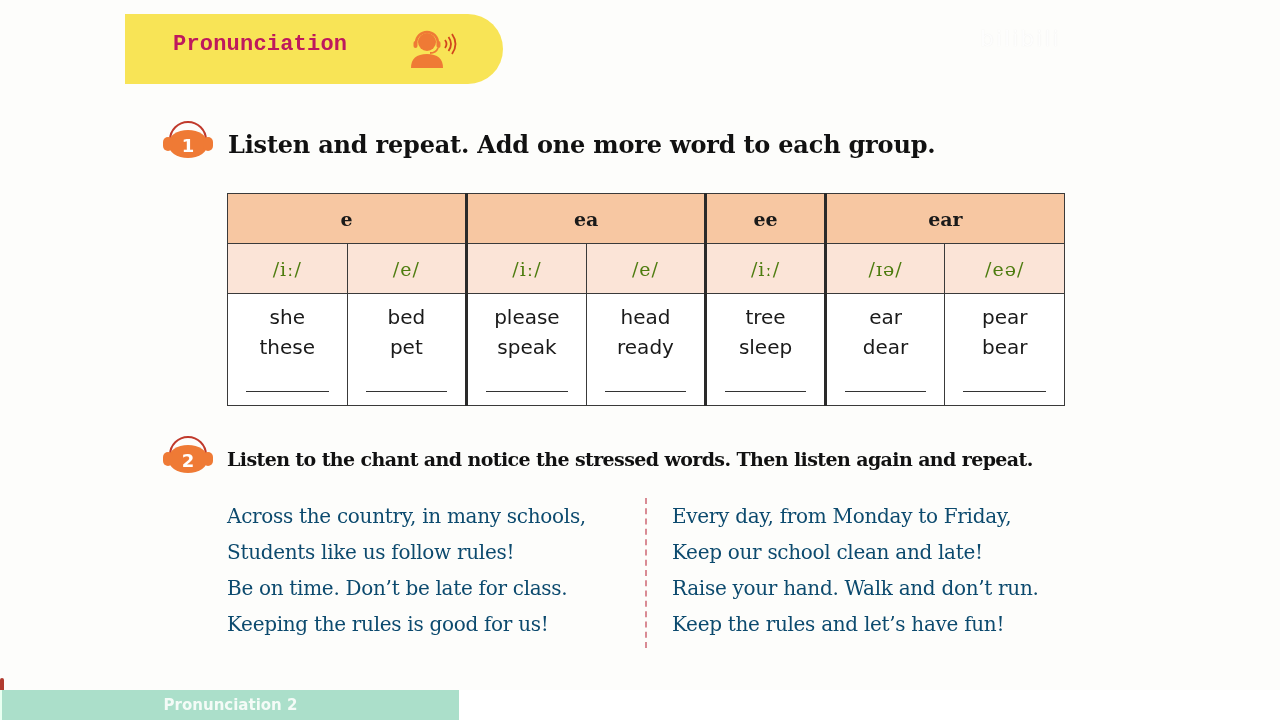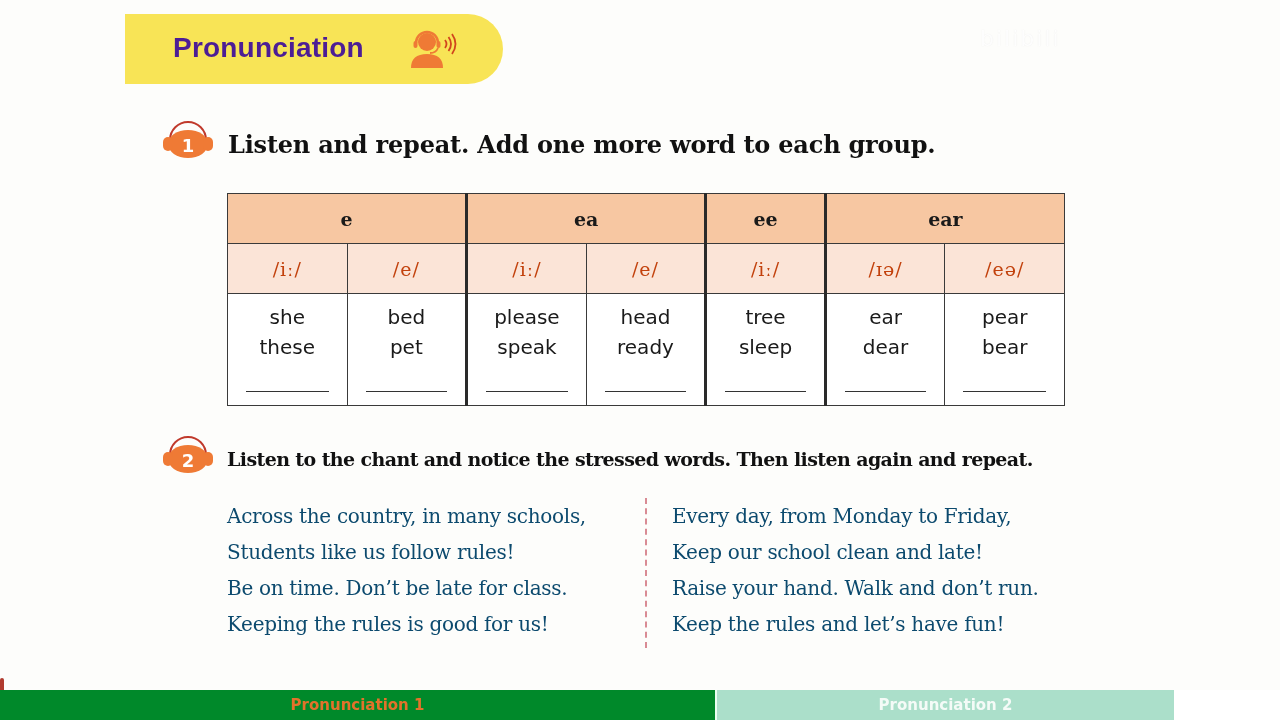--- a/index.html
+++ b/index.html
@@ -9,21 +9,21 @@
     .page { position: absolute; left: 0; top: 0; width: 1280px; height: 690px; background: #fdfdfb; }
 
     
     .banner {
       position: absolute; left: 125px; top: 14px; width: 378px; height: 70px;
       background: #f8e456; border-radius: 0 36px 36px 0;
       display: flex; align-items: center;
     }
     .banner-title {
       position: absolute; left: 48px; top: 18px;
-      font-family: Liberation Sans, sans-serif; font-weight: bold; font-size: 28px; color: #4c1d95;
+      font-family: Liberation Mono, monospace; font-weight: bold; font-size: 22px; color: #be185d;
       letter-spacing: 0.2px;
     }
     .banner-icon { position: absolute; left: 280px; top: 10px; width: 54px; height: 50px; }
 
     
     .watermark {
       position: absolute; left: 980px; top: 26px; width: 280px; height: 40px;
       font-family: "DejaVu Sans", sans-serif; font-size: 22px; color: rgba(255,255,255,0.9);
       text-shadow: 0 0 1px rgba(200,200,200,0.35); letter-spacing: 2px;
     }
@@ -46,21 +46,21 @@
       border-collapse: collapse; table-layout: fixed;
     }
     .phon-table td, .phon-table th { border: 1.5px solid #3a3a3a; text-align: center; }
     .phon-table .group-sep { border-left: 3px solid #2a2a2a; }
     .row-group th {
       height: 50px; background: #f7c7a2; font-family: "DejaVu Serif", serif;
       font-weight: bold; font-size: 19px; color: #1a1a1a;
     }
     .row-sound td {
       height: 50px; background: #fbe4d7; font-family: "DejaVu Serif", serif;
-      font-size: 19px; color: #c2410c; letter-spacing: 1px;
+      font-size: 19px; color: #4d7c0f; letter-spacing: 1px;
     }
     .row-words td { height: 112px; background: #ffffff; vertical-align: top; position: relative; }
     .word {
       display: block; font-family: "DejaVu Sans", sans-serif; font-size: 20px; line-height: 30px; color: #1a1a1a;
     }
     .word-list { padding-top: 8px; }
     .blank {
       position: absolute; left: 18px; right: 18px; bottom: 13px; height: 0;
       border-bottom: 1.5px solid #333;
     }
@@ -215,16 +215,15 @@
     <span class="chant-line">Every day, from Monday to Friday,</span>
     <span class="chant-line">Keep our school clean and late!</span>
     <span class="chant-line">Raise your hand. Walk and don’t run.</span>
     <span class="chant-line">Keep the rules and let’s have fun!</span>
   </div>
 </div>
 
 <div class="corner-mark"></div>
 
 <div class="bottom-nav">
-  <div class="nav-tab active">Pronunciation 1</div>
   <div class="nav-sep"></div>
   <div class="nav-tab inactive">Pronunciation 2</div>
 </div>
 
 </body></html>

